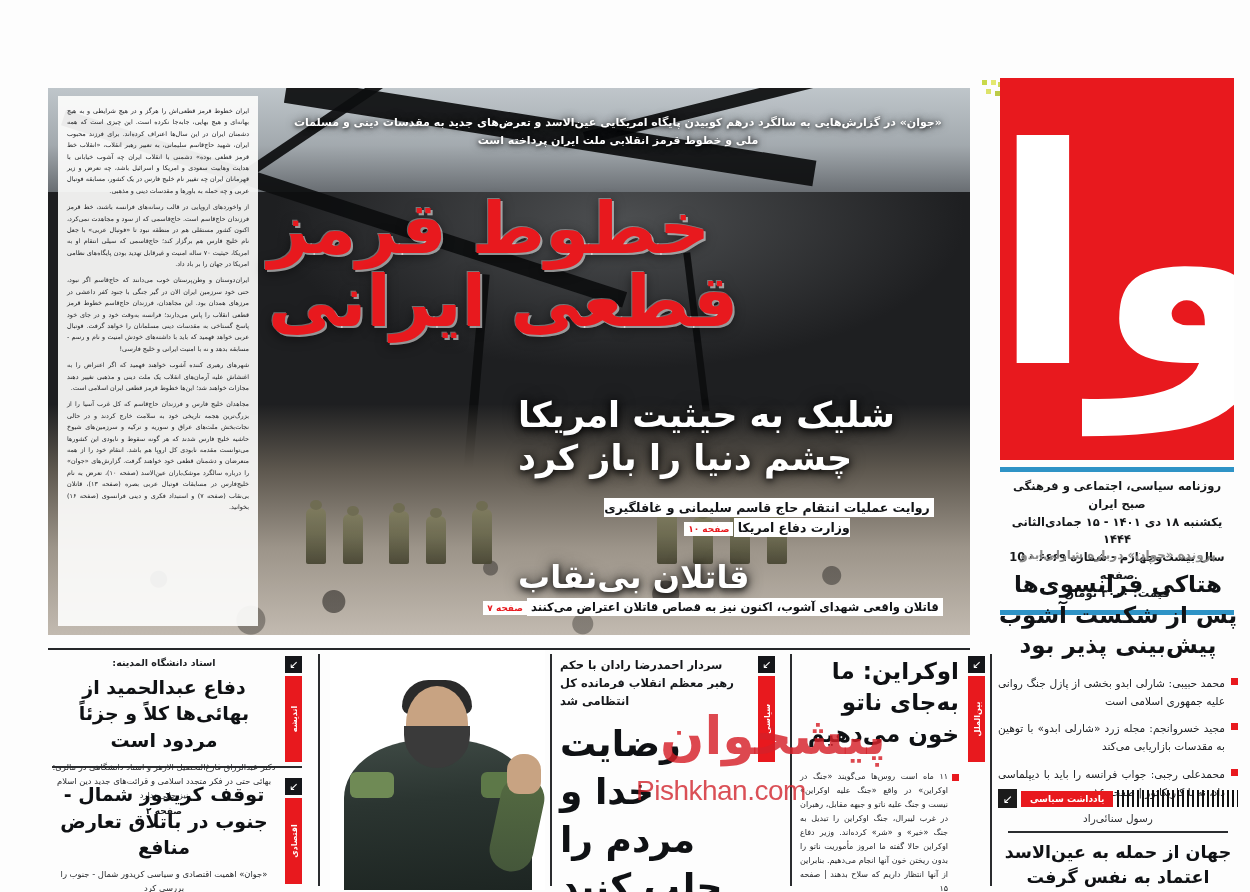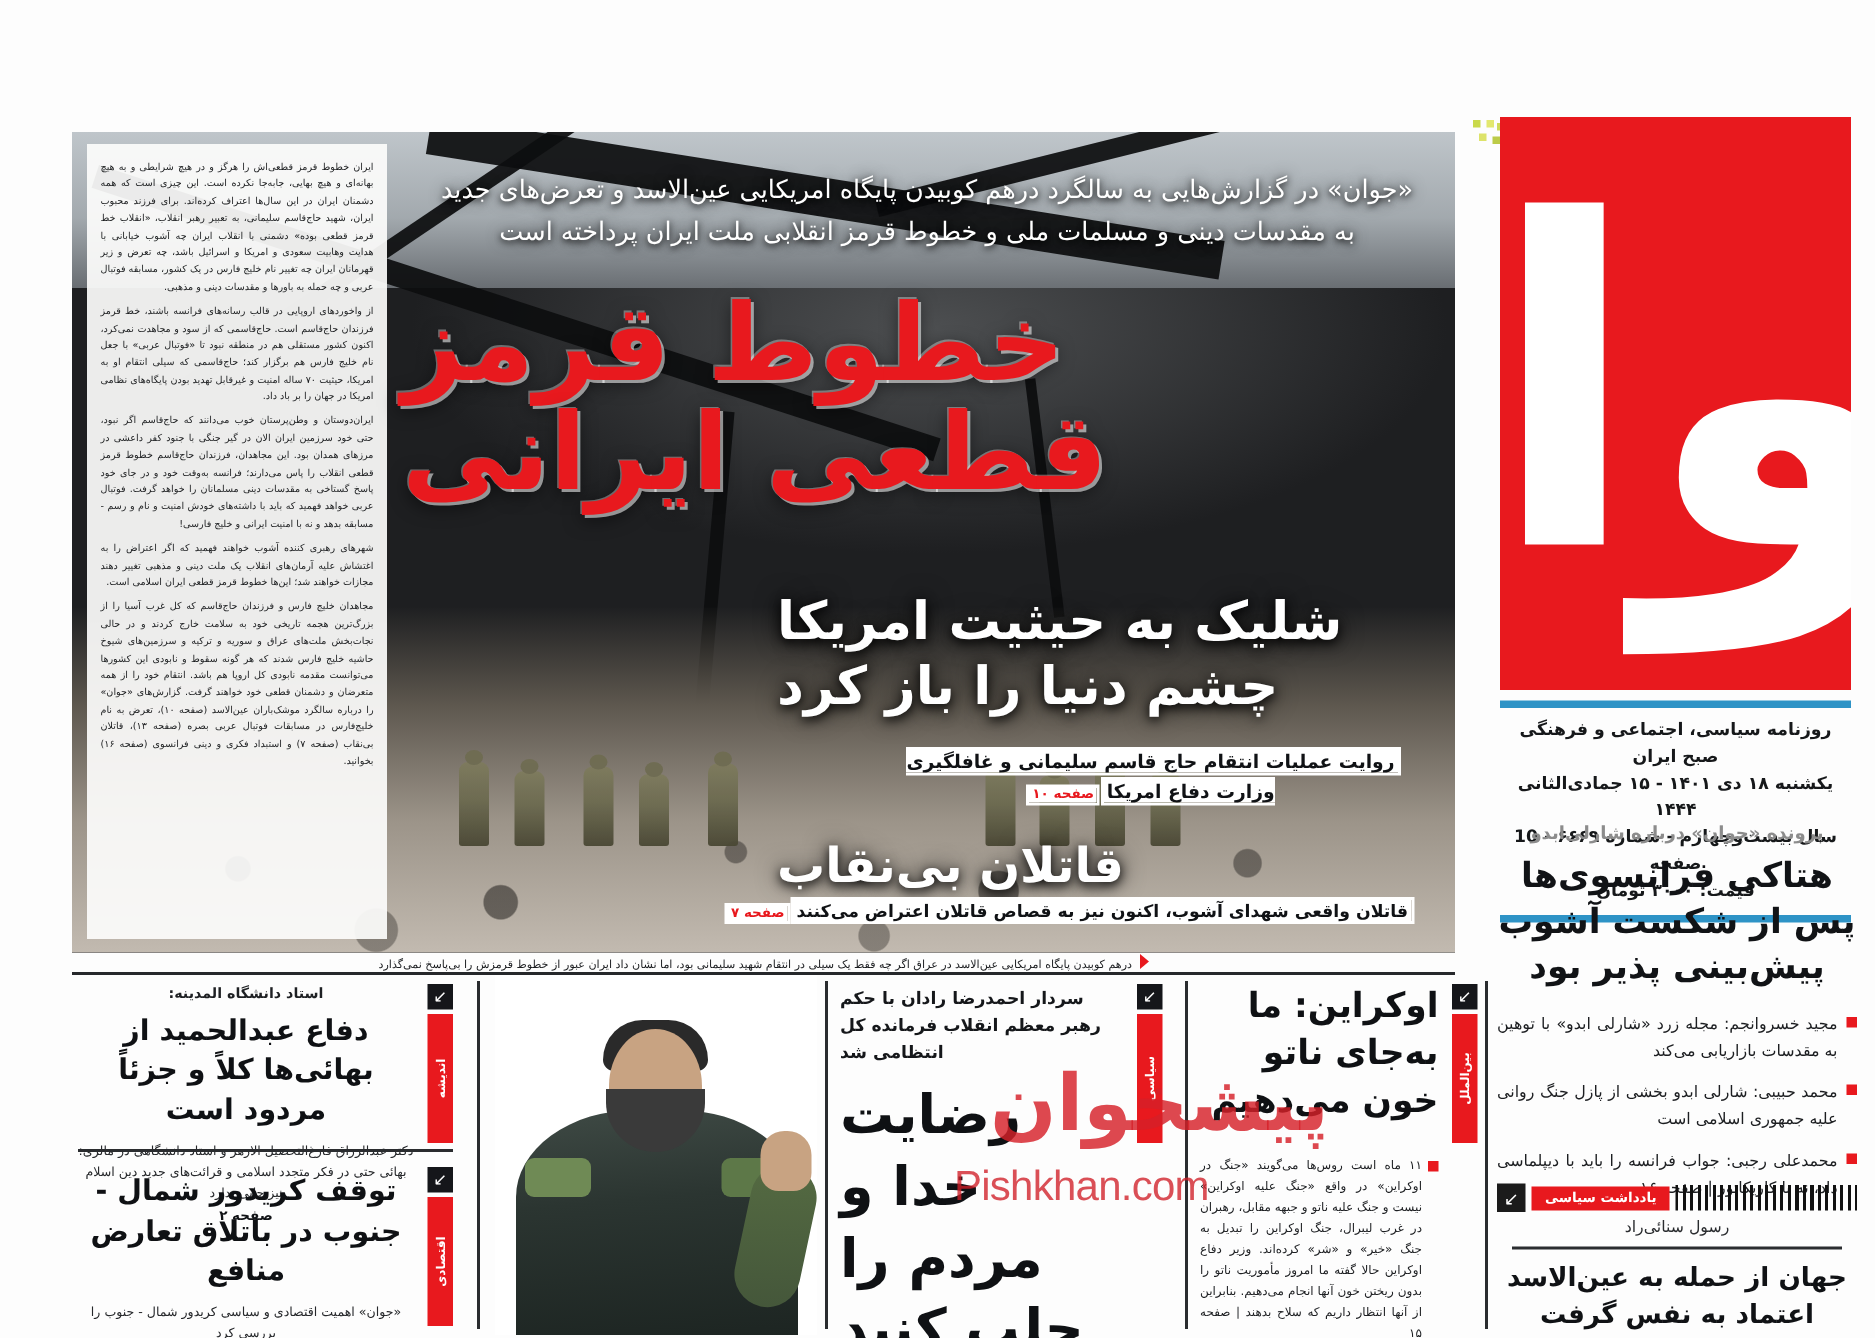--- a/index.html
+++ b/index.html
@@ -267,22 +267,22 @@
   .editorial p { margin-bottom: 5px; }
 
   
   .hero-overline {
     position: absolute;
     right: 22px; top: 26px;
     width: 660px;
     direction: rtl;
     text-align: center;
     color: #ffffff;
-    font-size: 17px;
-    font-weight: 400;
+    font-size: 11px;
+    font-weight: 700;
     line-height: 1.62;
     text-shadow: 0 1px 4px rgba(0,0,0,.9), 0 0 10px rgba(0,0,0,.75);
   }
   
   .hero-headline {
     position: absolute;
     right: 22px; top: 104px;
     width: 680px;
     direction: rtl;
     text-align: left;
@@ -629,21 +629,20 @@
     </div>
 
     <div class="hero-sub2">قاتلان بی‌نقاب</div>
     <div class="hero-sub2-deck">
       <span>قاتلان واقعی شهدای آشوب، اکنون نیز به قصاص قاتلان اعتراض می‌کنند</span>
       <span class="pg-ref">صفحه ۷</span>
     </div>
 
   </div>
 
-  <div class="photo-caption">درهم کوبیدن پایگاه امریکایی عین‌الاسد در عراق اگر چه فقط یک سیلی در انتقام شهید سلیمانی بود، اما نشان داد ایران عبور از خطوط قرمزش را بی‌پاسخ نمی‌گذارد</div>
 
   <div class="corner-dots">
     <i></i>
       <i></i>
       <i></i>
       <i></i>
       <i></i>
   </div>
 
   <div class="masthead">
@@ -657,22 +656,22 @@
       <div>سال بیست‌وچهارم - شماره ۶۶۶۹ - 10 صفحه</div>
       <div>قیمت: ۳۰۰۰ تومان</div>
     </div>
     <div class="rule-blue2"></div>
   </div>
 
   <div class="side-lead">
     <div class="side-kicker">پرونده «جوان» درباره شارلی‌ابدو</div>
     <div class="side-title">هتاکی فرانسوی‌ها پس از شکست آشوب پیش‌بینی پذیر بود</div>
     <ul class="side-bullets">
+      <li>محمد حبیبی: شارلی ابدو بخشی از پازل جنگ روانی علیه جمهوری اسلامی است</li>
       <li>مجید خسروانجم: مجله زرد «شارلی ابدو» با توهین به مقدسات بازاریابی می‌کند</li>
-      <li>محمد حبیبی: شارلی ابدو بخشی از پازل جنگ روانی علیه جمهوری اسلامی است</li>
       <li>محمدعلی رجبی: جواب فرانسه را باید با دیپلماسی داد، نه با کاریکاتور | صفحه ۱۶</li>
     </ul>
   </div>
 
   <div class="note-strip">
     <div class="arrow-sq">↙</div>
     <div class="note-tag">یادداشت سیاسی</div>
     <div class="barcode"></div>
   </div>
   <div class="note-author">رسول سنائی‌راد</div>

